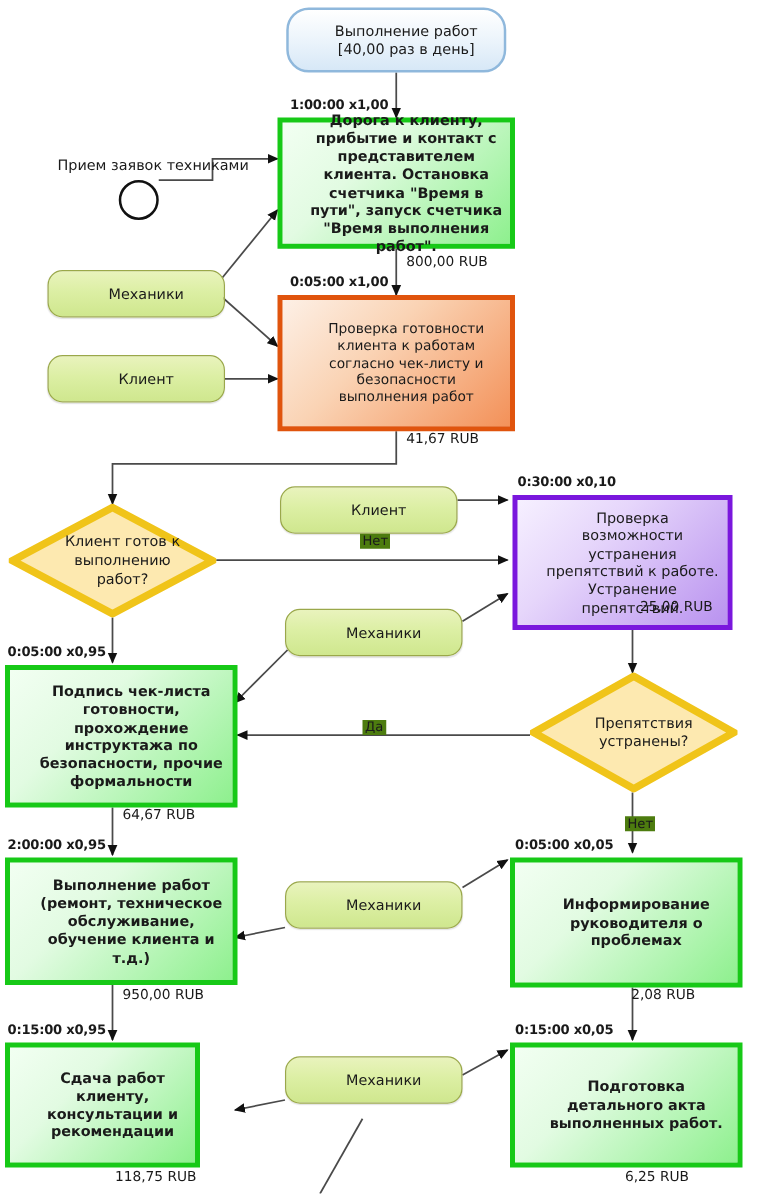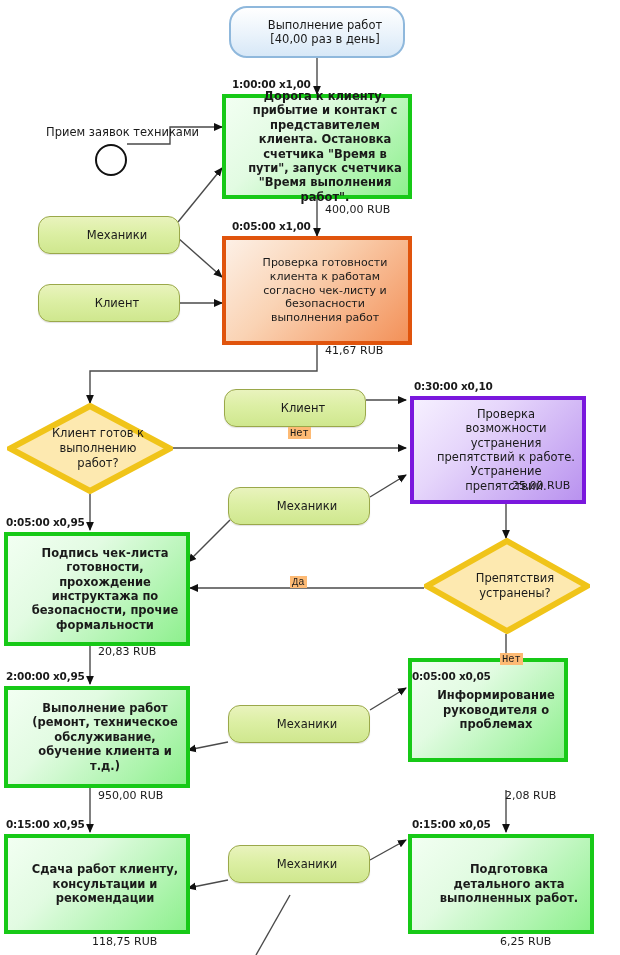--- a/index.html
+++ b/index.html
@@ -94,21 +94,21 @@
   .lbl{
     position:absolute;
     font-size:10.5px;
     color:#1a1a1a;
     white-space:nowrap;
     z-index:4;
     background:transparent;
   }
   .lbl.cost{font-size:11px;}
   .lbl.dur{font-size:10.5px;font-weight:bold;letter-spacing:-0.2px;}
-  .lbl.flow{font-size:10.5px;background:#fdba74;padding:0 2px;font-family:Liberation Mono, monospace;}
+  .lbl.flow{font-size:10.5px;background:#4d7c0f;padding:0 2px;}
   .lbl.caption{font-size:11.5px;}
 </style>
 </head>
 <body>
 
 <div id="canvas">
 
   <svg id="wires" viewBox="0 0 620 955">
     <defs>
       <marker id="ah" markerWidth="9" markerHeight="9" refX="8" refY="4.5" orient="auto" markerUnits="userSpaceOnUse">
@@ -172,21 +172,21 @@
 [40,00 раз в день]</span>
   </div>
 
   <div class="lbl caption" style="left:46px;top:125px;">Прием заявок техниками</div>
   <div class="event-circle" style="left:95px;top:144px;width:32px;height:32px;"></div>
 
   <div class="lbl dur" style="left:232px;top:78px;">1:00:00 x1,00</div>
   <div class="node proc-green" style="left:222px;top:94px;width:190px;height:105px;">
     <span class="txt">Дорога к клиенту, прибытие и контакт с представителем клиента. Остановка счетчика "Время в пути", запуск счетчика "Время выполнения работ".</span>
   </div>
-  <div class="lbl cost" style="left:325px;top:203px;">400,00 RUB</div>
+  <div class="lbl cost" style="left:325px;top:203px;">800,00 RUB</div>
 
   <div class="lbl dur" style="left:232px;top:220px;">0:05:00 x1,00</div>
   <div class="node proc-orange" style="left:222px;top:236px;width:190px;height:109px;">
     <span class="txt">Проверка готовности клиента к работам согласно чек-листу и безопасности выполнения работ</span>
   </div>
   <div class="lbl cost" style="left:325px;top:344px;">41,67 RUB</div>
 
   <div class="node resource" style="left:38px;top:216px;width:142px;height:38px;">
     <span class="txt">Механики</span>
   </div>
@@ -223,40 +223,40 @@
     </svg>
     <span class="dlabel">Препятствия устранены?</span>
   </div>
   <div class="lbl flow" style="left:290px;top:576px;">Да</div>
   <div class="lbl flow" style="left:500px;top:653px;">Нет</div>
 
   <div class="lbl dur" style="left:6px;top:516px;">0:05:00 x0,95</div>
   <div class="node proc-green" style="left:4px;top:532px;width:186px;height:114px;">
     <span class="txt">Подпись чек-листа готовности, прохождение инструктажа по безопасности, прочие формальности</span>
   </div>
-  <div class="lbl cost" style="left:98px;top:645px;">20,83 RUB</div>
+  <div class="lbl cost" style="left:98px;top:645px;">64,67 RUB</div>
 
   <div class="lbl dur" style="left:6px;top:670px;">2:00:00 x0,95</div>
   <div class="node proc-green" style="left:4px;top:686px;width:186px;height:102px;">
     <span class="txt">Выполнение работ (ремонт, техническое обслуживание, обучение клиента и т.д.)</span>
   </div>
   <div class="lbl cost" style="left:98px;top:789px;">950,00 RUB</div>
 
   <div class="lbl dur" style="left:412px;top:670px;text-align:center;">0:05:00 x0,05</div>
-  <div class="node proc-green" style="left:408px;top:658px;width:160px;height:104px;">
+  <div class="node proc-green" style="left:408px;top:686px;width:186px;height:104px;">
     <span class="txt">Информирование руководителя о проблемах</span>
   </div>
   <div class="lbl cost" style="left:505px;top:789px;">2,08 RUB</div>
 
   <div class="node resource" style="left:228px;top:705px;width:142px;height:38px;">
     <span class="txt">Механики</span>
   </div>
 
   <div class="lbl dur" style="left:6px;top:818px;">0:15:00 x0,95</div>
-  <div class="node proc-green" style="left:4px;top:834px;width:186px;height:100px;">
+  <div class="node proc-green" style="left:4px;top:834px;width:156px;height:100px;">
     <span class="txt">Сдача работ клиенту, консультации и рекомендации</span>
   </div>
   <div class="lbl cost" style="left:92px;top:935px;">118,75 RUB</div>
 
   <div class="lbl dur" style="left:412px;top:818px;">0:15:00 x0,05</div>
   <div class="node proc-green" style="left:408px;top:834px;width:186px;height:100px;">
     <span class="txt">Подготовка детального акта выполненных работ.</span>
   </div>
   <div class="lbl cost" style="left:500px;top:935px;">6,25 RUB</div>
 

